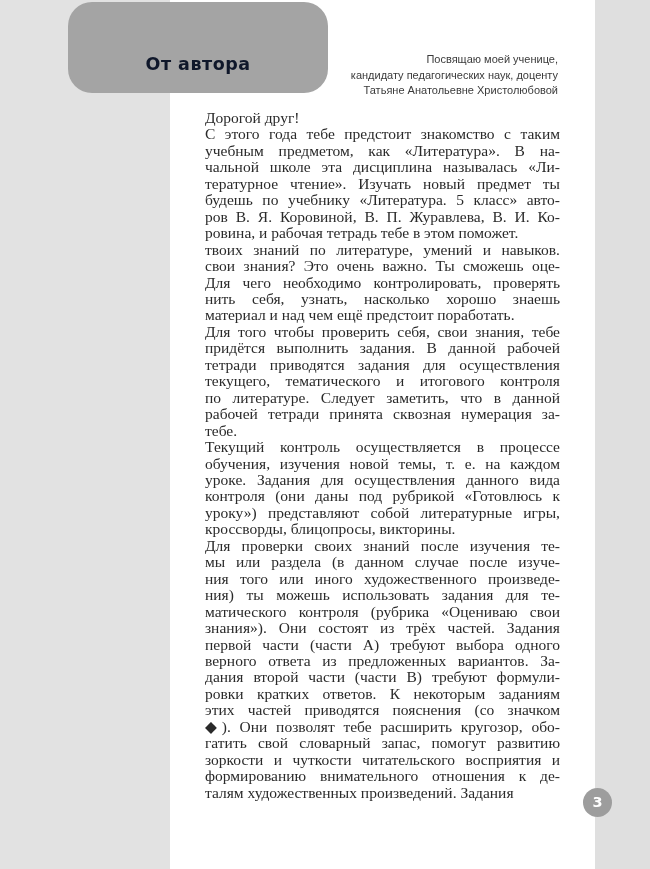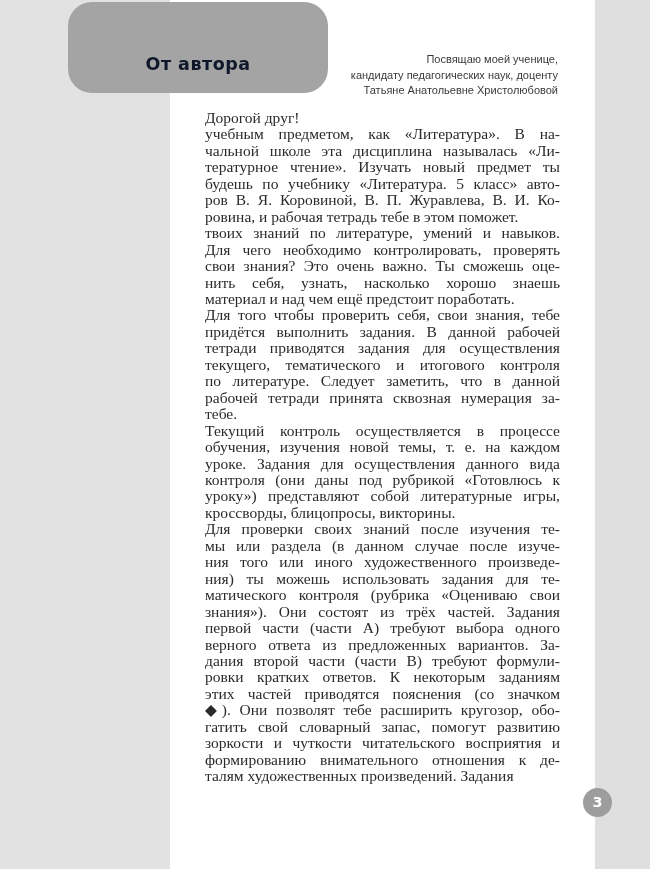--- a/index.html
+++ b/index.html
@@ -92,29 +92,30 @@
   </div>
 
   <div class="dedication">
     <div>Посвящаю моей ученице,</div>
     <div>кандидату педагогических наук, доценту</div>
     <div>Татьяне Анатольевне Христолюбовой</div>
   </div>
 
   <div class="body-text">
       <div class="tline plast">Дорогой друг!</div>
+      <div class="tline">С этого года тебе предстоит знакомство с таким</div>
       <div class="tline">учебным предметом, как «Литература». В на-</div>
       <div class="tline">чальной школе эта дисциплина называлась «Ли-</div>
       <div class="tline">тературное чтение». Изучать новый предмет ты</div>
       <div class="tline">будешь по учебнику «Литература. 5 класс» авто-</div>
       <div class="tline">ров В. Я. Коровиной, В. П. Журавлева, В. И. Ко-</div>
       <div class="tline plast">ровина, и рабочая тетрадь тебе в этом поможет.</div>
       <div class="tline">твоих знаний по литературе, умений и навыков.</div>
+      <div class="tline">свои знания? Это очень важно. Ты сможешь оце-</div>
       <div class="tline">Для чего необходимо контролировать, проверять</div>
-      <div class="tline">свои знания? Это очень важно. Ты сможешь оце-</div>
       <div class="tline">нить себя, узнать, насколько хорошо знаешь</div>
       <div class="tline plast">материал и над чем ещё предстоит поработать.</div>
       <div class="tline">Для того чтобы проверить себя, свои знания, тебе</div>
       <div class="tline">придётся выполнить задания. В данной рабочей</div>
       <div class="tline">тетради приводятся задания для осуществления</div>
       <div class="tline">текущего, тематического и итогового контроля</div>
       <div class="tline">по литературе. Следует заметить, что в данной</div>
       <div class="tline">рабочей тетради принята сквозная нумерация за-</div>
       <div class="tline plast">тебе.</div>
       <div class="tline">Текущий контроль осуществляется в процессе</div>

